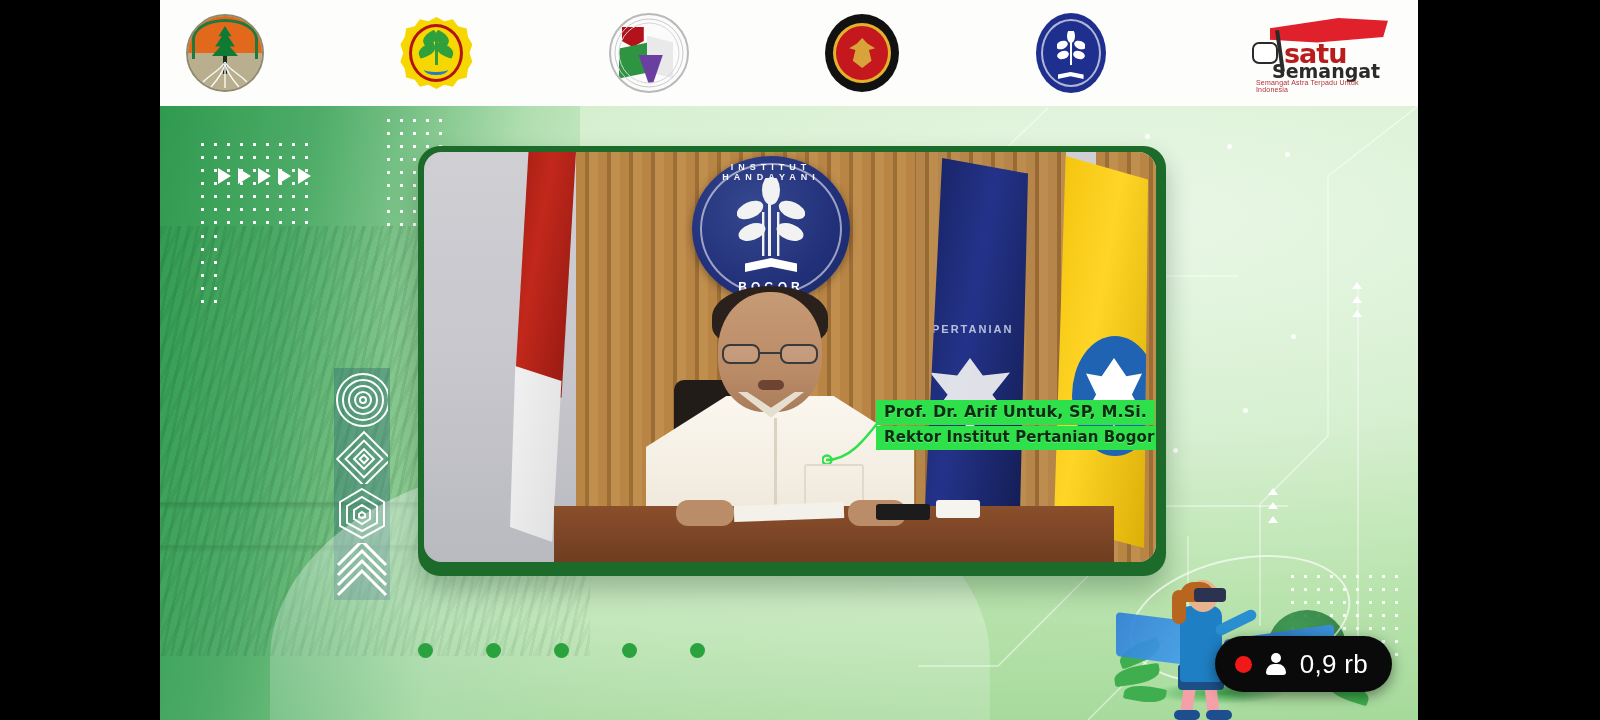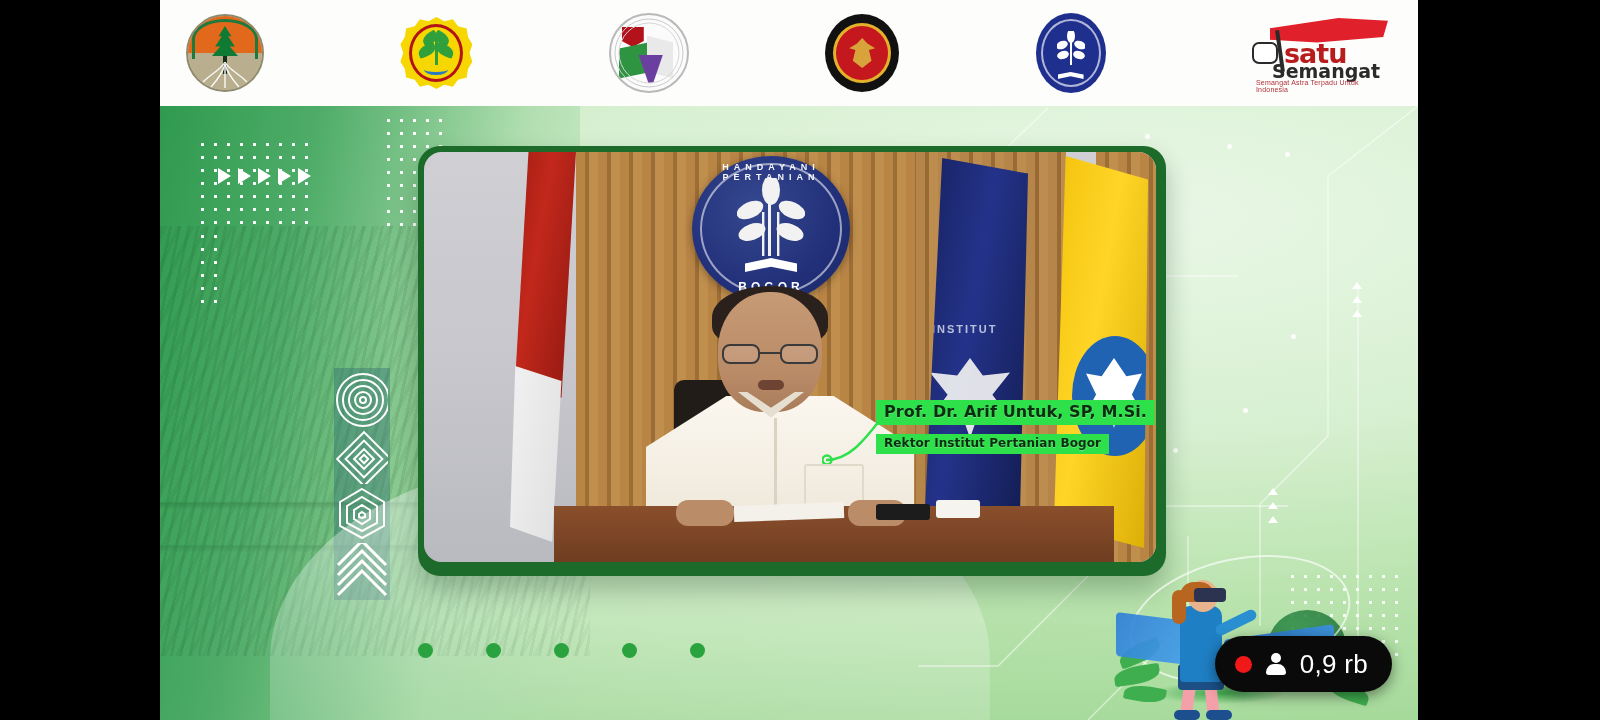--- a/index.html
+++ b/index.html
@@ -210,21 +210,21 @@
 
   .hand{position:absolute;background:#bb8c68;border-radius:12px;}
 
   
   .leader{position:absolute;left:398px;top:252px;width:68px;height:60px;}
   .caption{position:absolute;left:452px;top:248px;}
   .cap-line{display:inline-block;background:#2ee04a;color:#0d2d12;font-weight:bold;
             padding:3px 8px 4px;font-size:16px;letter-spacing:.1px;white-space:nowrap;
             font-family:"DejaVu Sans",sans-serif;line-height:1.12;
             text-shadow:0 1px 0 rgba(255,255,255,.25);}
-  .cap-line.two{font-size:12px;margin-top:9px;text-align:center;}
+  .cap-line.two{font-size:15px;margin-top:1px;text-align:center;}
 
   
   .illus{position:absolute;right:8px;bottom:0;width:300px;height:220px;}
   .illus .ground{position:absolute;left:44px;bottom:16px;width:130px;height:22px;border-radius:50%;
        background:radial-gradient(ellipse at center,#3aa84c 0%,rgba(58,168,76,0) 72%);}
   .illus .body{position:absolute;left:70px;bottom:36px;width:42px;height:76px;background:#1f7fc4;border-radius:10px 10px 4px 4px;}
   .illus .skirt{position:absolute;left:68px;bottom:30px;width:46px;height:26px;background:#1b4f86;border-radius:4px;}
   .illus .legL{position:absolute;left:72px;bottom:4px;width:12px;height:32px;background:#f3a0a8;transform:rotate(8deg);}
   .illus .legR{position:absolute;left:96px;bottom:4px;width:12px;height:32px;background:#f3a0a8;transform:rotate(-6deg);}
   .illus .shoeL{position:absolute;left:64px;bottom:0;width:26px;height:10px;background:#1d4f8f;border-radius:6px;}
@@ -447,41 +447,41 @@
           <div class="wall2"></div>
           <div class="wallR"></div>
 
           <div class="flag-id">
             <div class="r"></div>
               <div class="w"></div>
           </div>
 
           <div class="ipb-logo">
             <div class="o"></div>
-            <div class="tt">HANDAYANI PERTANIAN</div>
+            <div class="tt">INSTITUT HANDAYANI</div>
             <div class="leaves">
               <svg width="68" height="84" viewBox="0 0 68 84">
                 <g fill="#f2f2f2">
                   <ellipse cx="34" cy="12" rx="9" ry="15"></ellipse>
                   <ellipse cx="13" cy="32" rx="14" ry="8" transform="rotate(-24 13 32)"></ellipse>
                   <ellipse cx="55" cy="32" rx="14" ry="8" transform="rotate(24 55 32)"></ellipse>
                   <ellipse cx="15" cy="54" rx="14" ry="8" transform="rotate(-20 15 54)"></ellipse>
                   <ellipse cx="53" cy="54" rx="14" ry="8" transform="rotate(20 53 54)"></ellipse>
                   <rect x="31" y="20" width="3" height="58"></rect>
                   <rect x="25" y="34" width="2.4" height="44"></rect>
                   <rect x="40" y="34" width="2.4" height="44"></rect>
                 </g>
               </svg>
             </div>
             <div class="bk"></div>
             <div class="tb">BOGOR</div>
           </div>
 
           <div class="flag-blue">
-            <div class="tx">INSTITUT</div>
+            <div class="tx">PERTANIAN</div>
             <div class="tw"></div>
           </div>
 
           <div class="flag-yellow">
             <div class="em"></div>
           </div>
 
           <div class="chair"></div>
 
           <div class="person">

